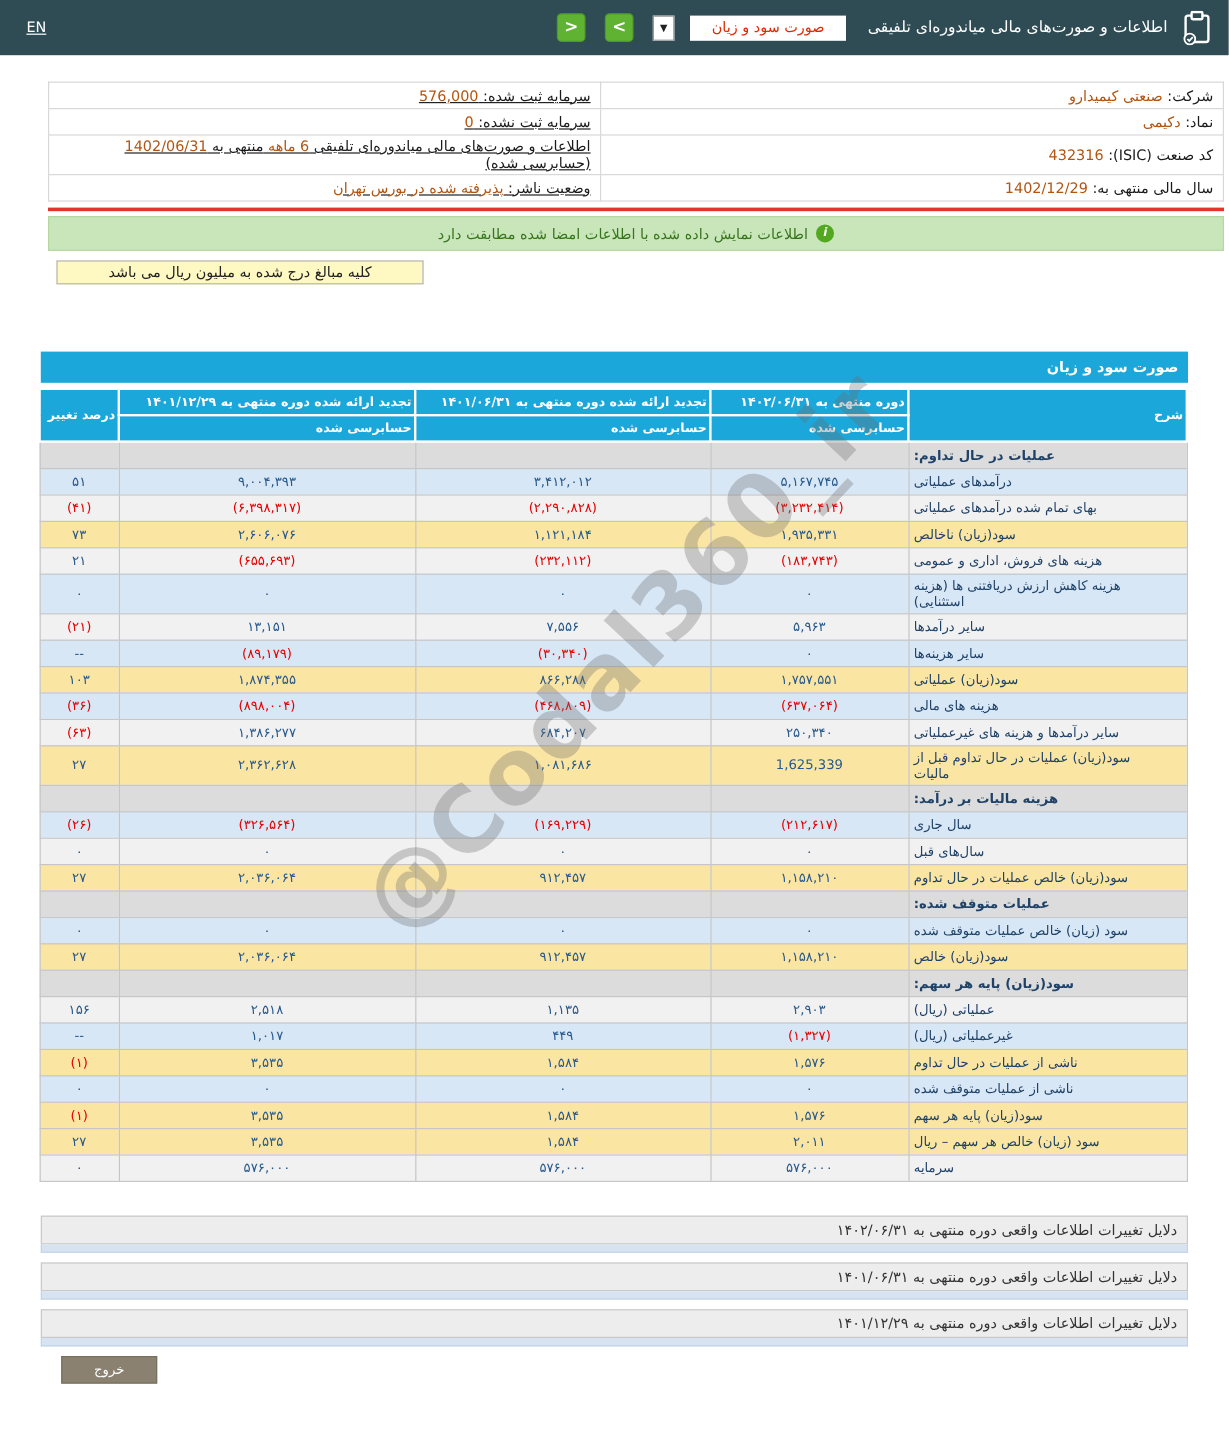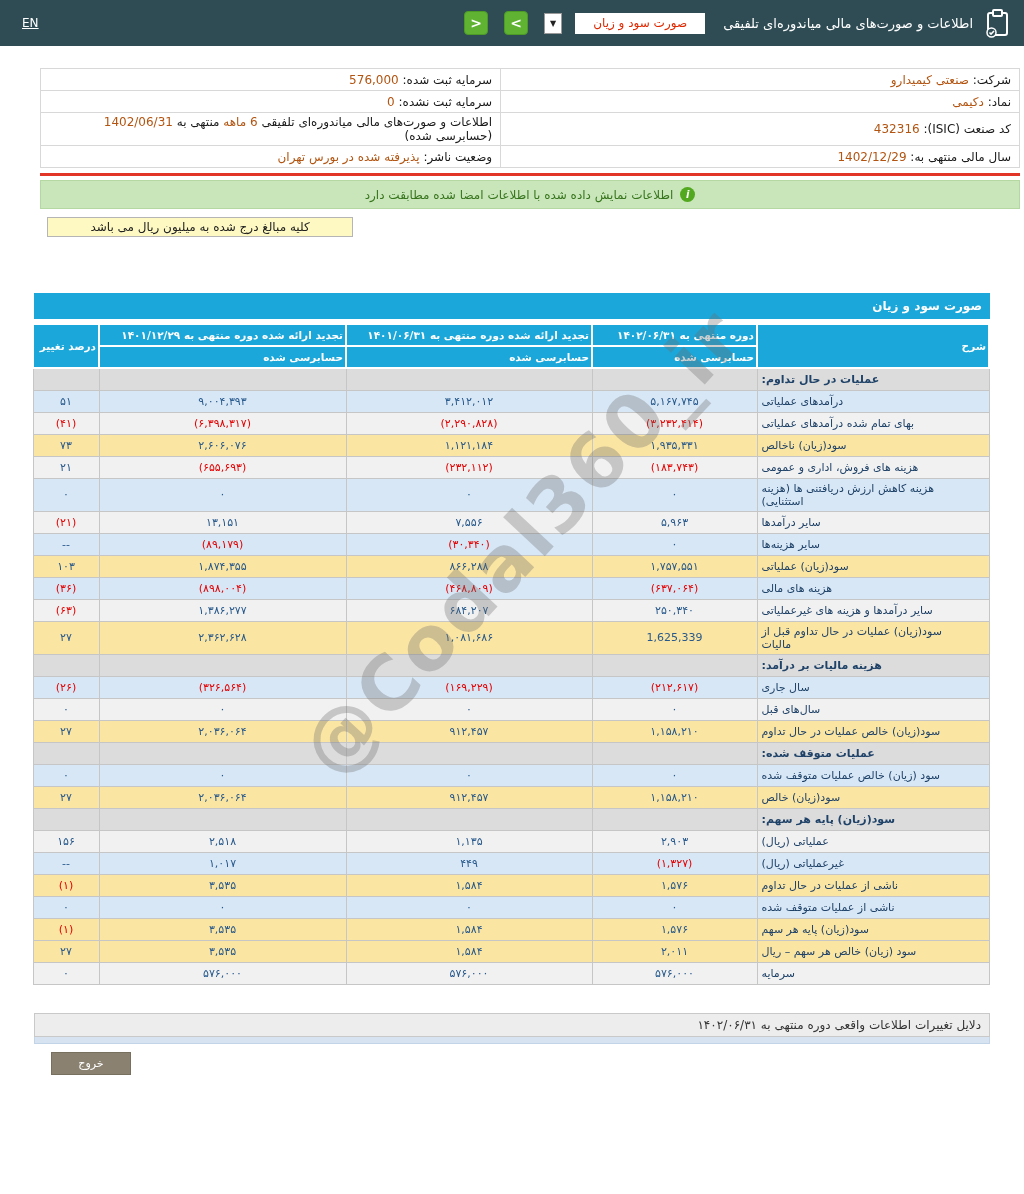--- a/index.html
+++ b/index.html
@@ -36,21 +36,21 @@
   .en-link {
     margin-right: auto; margin-left: 8px; color: #fff; font-size: 12px;
     text-decoration: underline; cursor: pointer;
   }
 
   
   .info-wrap { margin: 22px 4px 0 40px; }
   .info-table { width: 100%; border-collapse: collapse; font-size: 12px; background: #fff; }
   .info-table td { border: 1px solid #d8d8d8; padding: 2px 8px; height: 22px; vertical-align: middle; }
   .info-table td.cell-right { width: 53%; }
-  .info-table td.cell-left  { width: 47%; }
+  .info-table td.cell-left  { width: 47%; text-decoration: underline; }
   .info-lbl { color: #1a1a1a; }
   .info-val { color: #b35410; }
 
   .red-line { margin: 5px 4px 0 40px; height: 3px; background: #e33428; }
 
   .banner {
     margin: 4px 4px 0 40px; background: #c9e6ba; border: 1px solid #b5d8a2;
     height: 29px; display: flex; align-items: center; justify-content: center;
     gap: 7px; color: #37751d; font-size: 12px;
   }
@@ -389,17 +389,25 @@
       </tbody>
   </table>
   <div class="watermark">@Codal360_ir</div>
 </div>
 
 <div class="acc">
     <div class="acc-group">
       <div class="acc-bar">دلایل تغییرات اطلاعات واقعی دوره منتهی به ۱۴۰۲/۰۶/۳۱</div>
       <div class="acc-strip"></div>
     </div>
+    <div class="acc-group">
+      <div class="acc-bar">دلایل تغییرات اطلاعات واقعی دوره منتهی به ۱۴۰۱/۰۶/۳۱</div>
+      <div class="acc-strip"></div>
+    </div>
+    <div class="acc-group">
+      <div class="acc-bar">دلایل تغییرات اطلاعات واقعی دوره منتهی به ۱۴۰۱/۱۲/۲۹</div>
+      <div class="acc-strip"></div>
+    </div>
   </div>
 
 <div class="logout-row">
   <button class="logout-btn">خروج</button>
 </div>
 
 </body></html>

